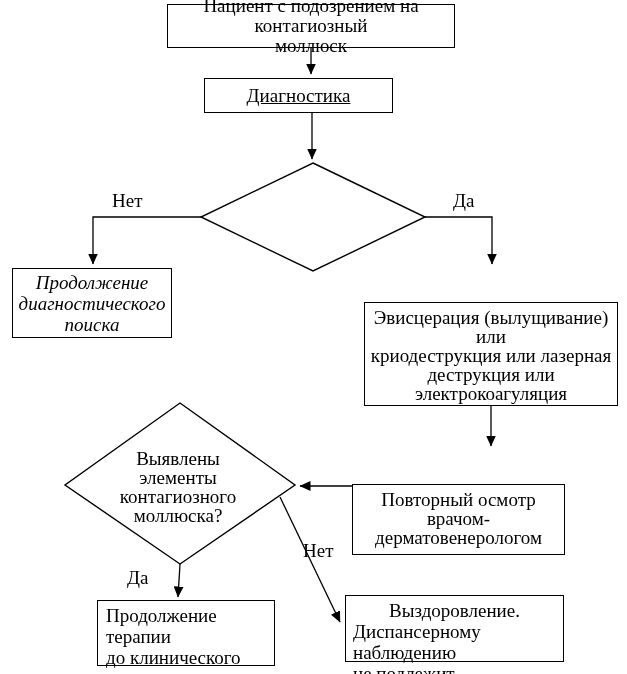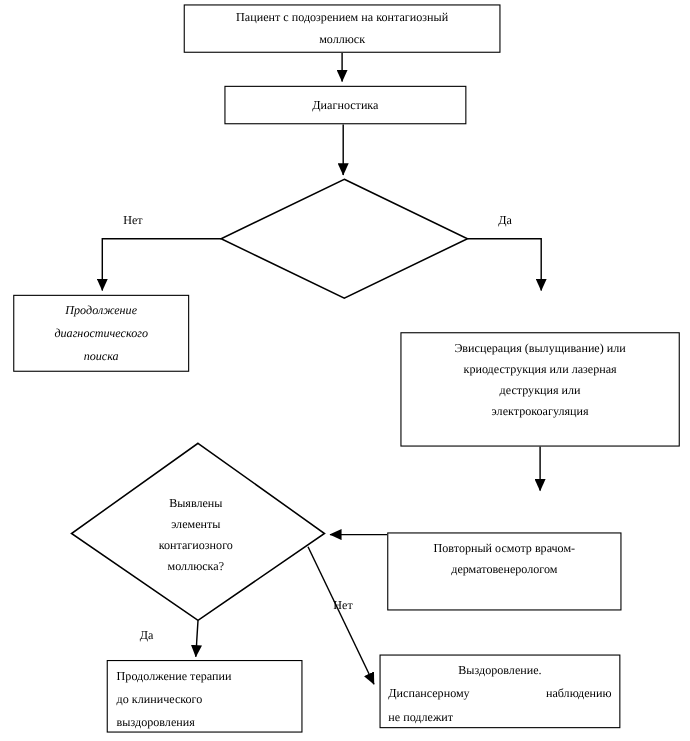--- a/index.html
+++ b/index.html
@@ -2,21 +2,21 @@
 <html><head>
 <meta charset="utf-8">
 <style>
   html, body { margin: 0; padding: 0; background: #ffffff; }
   .canvas {
     position: relative;
     width: 627px;
     height: 674px;
     background: #ffffff;
     font-family: "Liberation Serif", serif;
-    font-size: 11px;
+    font-size: 19px;
     color: #000000;
     overflow: hidden;
   }
   svg.wires {
     position: absolute;
     left: 0; top: 0;
     width: 627px; height: 674px;
   }
   .node {
     position: absolute;
@@ -83,21 +83,21 @@
     <line x1="180" y1="564" x2="178" y2="597" stroke="#000000" stroke-width="1.3" marker-end="url(#arrow)"></line>
     <line x1="280" y1="497" x2="340" y2="622" stroke="#000000" stroke-width="1.3" marker-end="url(#arrow)"></line>
 
     <polygon points="313,163 425,217 313,271 201,217" fill="#ffffff" stroke="#000000" stroke-width="1.4"></polygon>
     <polygon points="180,403 295,485 180,564 65,485" fill="#ffffff" stroke="#000000" stroke-width="1.4"></polygon>
   </svg>
 
   <div class="node lines" style="left:167px; top:4px; width:288px; height:44px;">Пациент с подозрением на контагиозный
 моллюск</div>
 
-  <div class="node" style="left:204px; top:78px; width:220px; height:35px;">Диагностика</div>
+  <div class="node" style="left:204px; top:78px; width:189px; height:35px;text-decoration:underline;">Диагностика</div>
 
 
   <div class="node lines lh21" style="left:12px; top:268px; width:160px; height:70px;font-style:italic;">Продолжение
 диагностического
 поиска</div>
 
   <div class="node lines lh19 top-align pt5" style="left:364px; top:268px; width:254px; height:104px;">Эвисцерация (вылущивание) или
 криодеструкция или лазерная
 деструкция или
 электрокоагуляция</div>

